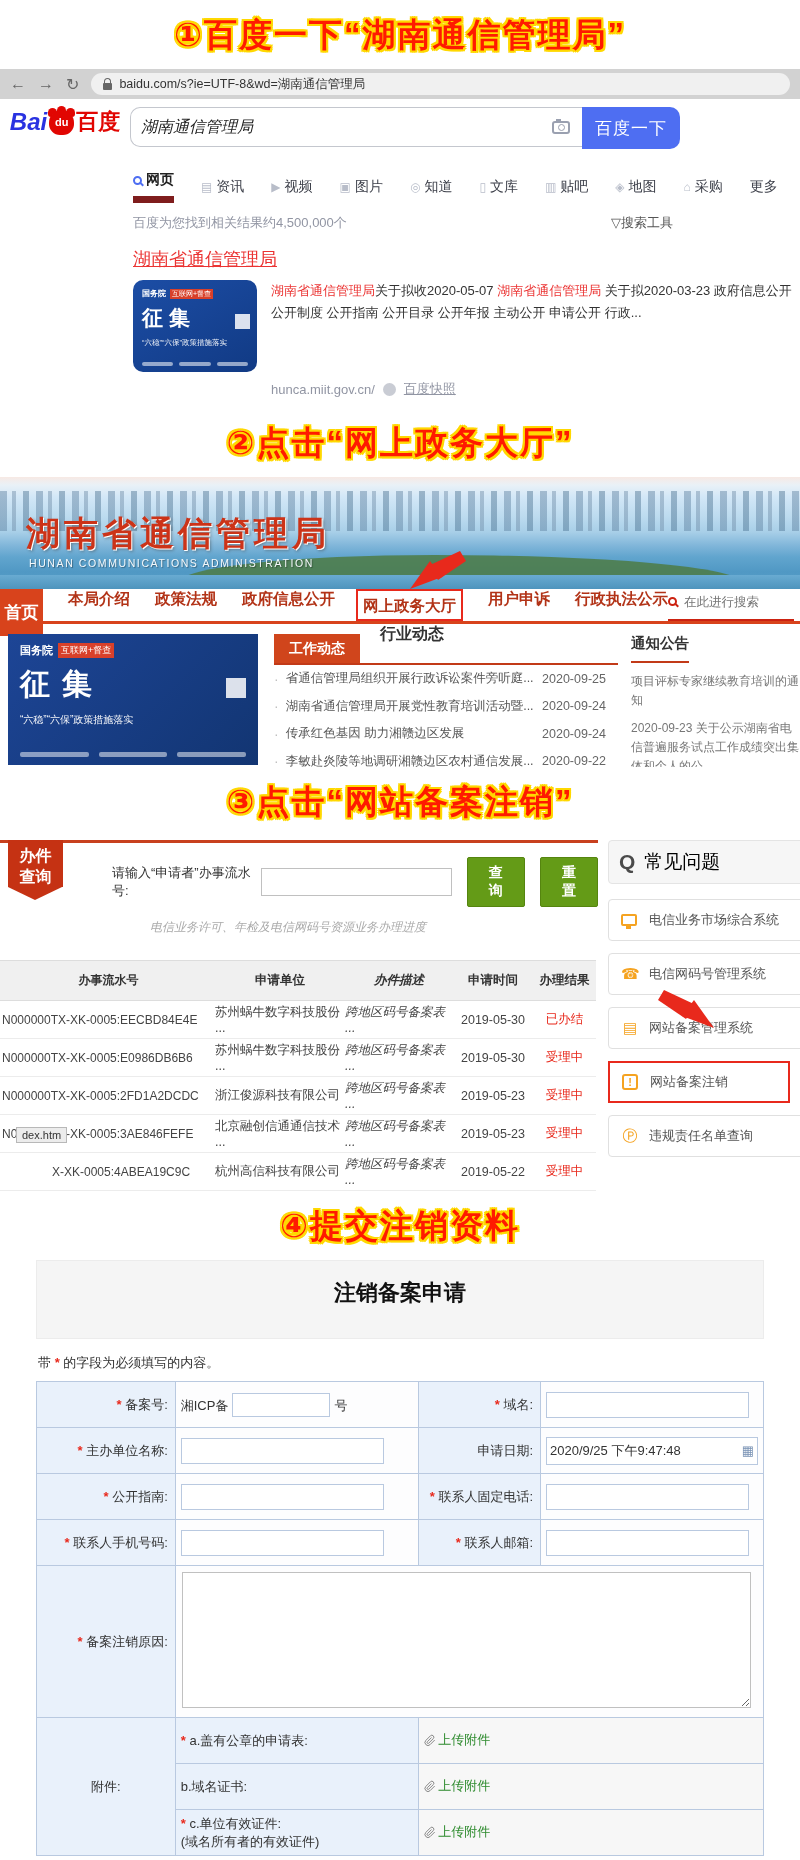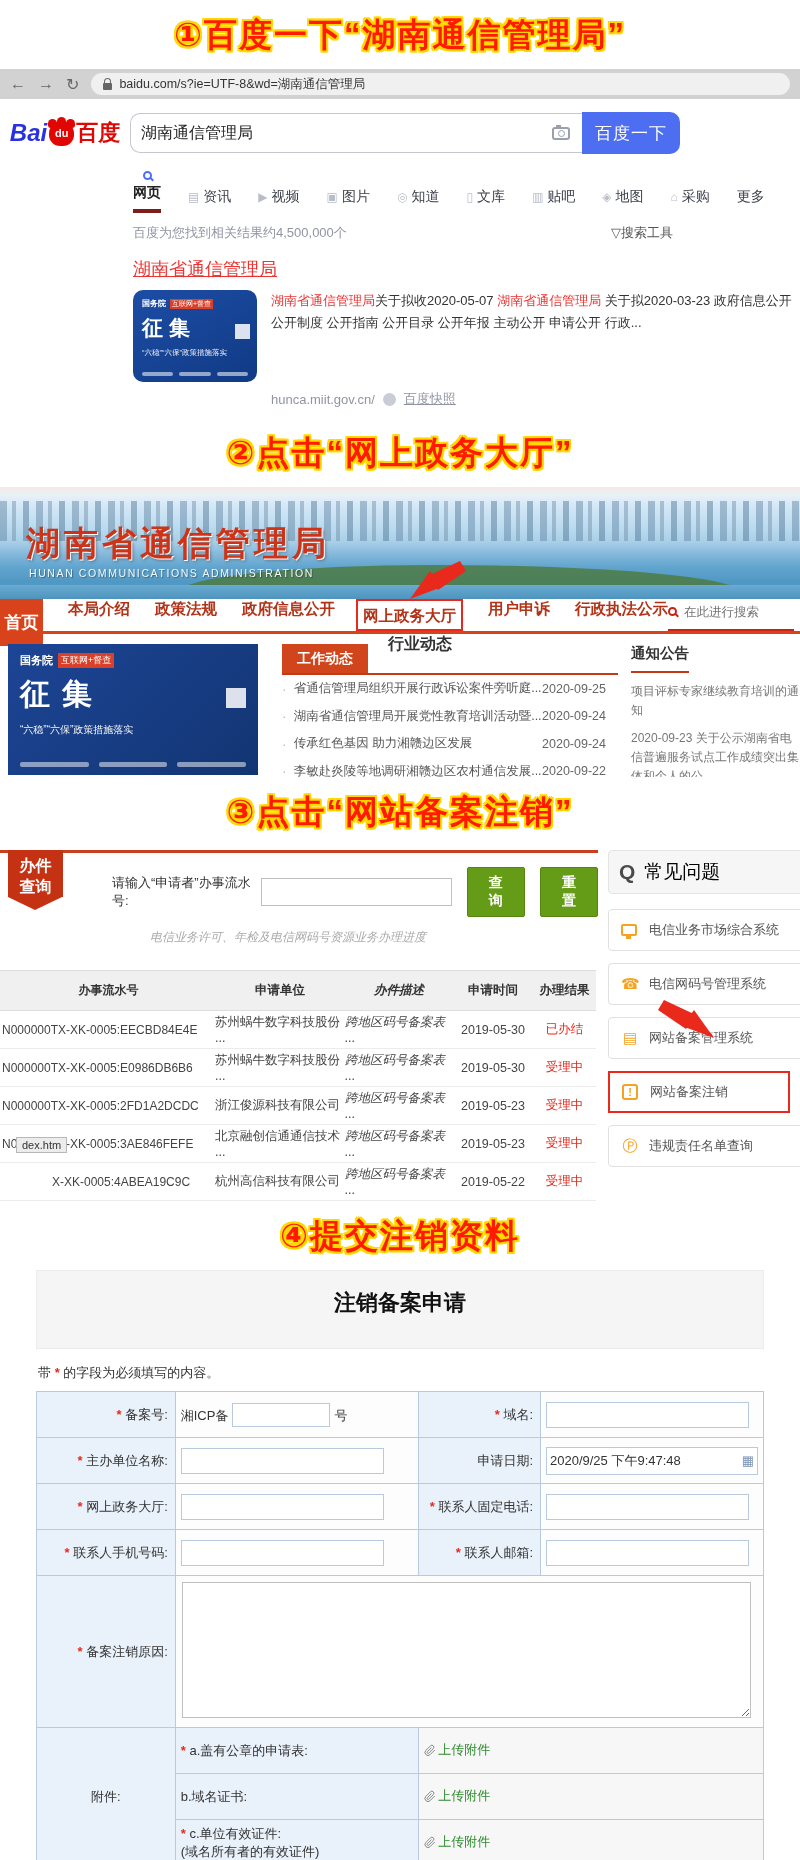--- a/index.html
+++ b/index.html
@@ -14,35 +14,35 @@
   
   .browser-bar { height:30px; background:#d2d2d2; display:flex; align-items:center; gap:12px; padding:0 10px; color:#555; font-size:15px; }
   .nav-glyph { font-size:16px; color:#666; cursor:pointer; }
   .url-pill { flex:1; background:#f0f0f0; border-radius:12px; height:22px; display:flex; align-items:center; gap:7px; padding:0 12px; font-size:12.5px; color:#333; }
   .lock { width:9px; height:7px; background:#666; border-radius:1px; position:relative; margin-top:4px; flex-shrink:0; }
   .lock::before { content:""; position:absolute; top:-5px; left:1px; width:5px; height:5px; border:1.5px solid #666; border-bottom:none; border-radius:4px 4px 0 0; }
   .browser-bar2 { height:28px; background:#d2d2d2; display:flex; align-items:center; padding-left:4px; font-size:12.5px; color:#333; }
 
   
   .baidu { background:#fff; padding:8px 0 10px; }
-  .baidu-top { display:flex; align-items:center; height:52px; }
+  .baidu-top { display:flex; align-items:flex-start; height:52px; }
   .baidu-logo { width:130px; display:flex; align-items:center; justify-content:center; gap:1px; font-weight:bold; }
   .logo-bai { color:#2932e1; font-size:24px; font-style:italic; }
   .paw { width:25px; height:25px; background:#e10602; border-radius:50% 50% 44% 44%; color:#fff; font-size:11px; font-weight:bold; display:inline-flex; align-items:center; justify-content:center; position:relative; margin:0 1px; box-shadow:-9px -10px 0 -8px #e10602, 9px -10px 0 -8px #e10602, 0 -12px 0 -8px #e10602; }
   .logo-cn { color:#e10602; font-size:22px; }
   .baidu-searchbox { width:452px; height:40px; border:1px solid #c4c7ce; border-right:none; border-radius:10px 0 0 10px; display:flex; align-items:center; padding:0 10px; }
-  .baidu-searchbox input { flex:1; border:none; outline:none; font-size:16px; color:#222; font-family:inherit; background:transparent; }
+  .baidu-searchbox input { flex:1; border:none; outline:none; font-size:16px; color:#222; font-family:inherit; background:transparent;font-style:italic; }
   .cam { width:18px; height:13px; border:2px solid #9aa0b0; border-radius:3px; position:relative; margin-right:2px; cursor:pointer; }
   .cam::before { content:""; position:absolute; left:4px; top:1.5px; width:5px; height:5px; border:1.5px solid #9aa0b0; border-radius:50%; }
   .cam::after { content:""; position:absolute; top:-4px; left:2px; width:5px; height:2px; background:#9aa0b0; }
   .baidu-btn { width:98px; height:42px; background:#4e6ef2; color:#fff; font-size:17px; border:none; border-radius:0 10px 10px 0; cursor:pointer; font-family:inherit; letter-spacing:1px; }
   .baidu-tabs { display:flex; gap:27px; margin:12px 0 0 133px; font-size:14px; color:#333; align-items:flex-end; }
   .btab { display:flex; gap:4px; align-items:center; padding-bottom:7px; cursor:pointer; color:#3c3f49; }
   .btab .ticon { color:#b8bdc9; font-size:12px; }
-  .btab.active { color:#222; border-bottom:4px solid #7f1d1d; font-weight:bold;flex-direction:column; }
+  .btab.active { color:#222; border-bottom:7px solid #7f1d1d; font-weight:bold; }
   .mag { width:9px; height:9px; border:2px solid #4e6ef2; border-radius:50%; position:relative; display:inline-block; }
   .mag::after { content:""; position:absolute; width:5px; height:2px; background:#4e6ef2; transform:rotate(45deg); right:-4px; bottom:-2px; }
   .results-meta { display:flex; margin:11px 0 0 133px; font-size:13px; color:#9195a3; width:540px; }
   .search-tools { margin-left:auto; color:#555; cursor:pointer; }
   .result-title { margin:15px 0 0 133px; font-size:18px; color:#eb3332; text-decoration:underline; cursor:pointer; display:inline-block; }
   .result-body { display:flex; gap:14px; margin:9px 0 0 133px; width:660px; }
   .thumb { width:124px; height:92px; border-radius:10px; background:linear-gradient(150deg,#1c4da5,#113a84); color:#fff; padding:8px 9px; flex-shrink:0; position:relative; overflow:hidden; cursor:pointer; }
   .thumb-row1 { display:flex; align-items:center; gap:4px; font-size:8px; font-weight:bold; }
   .thumb-tag { background:#d8402a; padding:0 2px; font-size:7px; font-weight:normal; }
   .thumb-big { font-size:21px; font-weight:bold; letter-spacing:6px; margin-top:5px; }
@@ -76,21 +76,21 @@
   .hnav-search input { border:none; outline:none; background:transparent; font-size:12.5px; color:#555; width:110px; font-family:inherit; }
   .hcontent { display:flex; padding:10px 0 0 8px; height:143px; overflow:hidden; }
   .promo { width:250px; height:131px; background:linear-gradient(135deg,#1d4596,#123572); color:#fff; padding:9px 12px; position:relative; flex-shrink:0; cursor:pointer; }
   .promo-row1 { display:flex; align-items:center; gap:5px; font-size:11px; font-weight:bold; }
   .promo-tag { background:#d8402a; padding:1px 3px; font-size:9px; font-weight:normal; }
   .promo-big { font-size:30px; font-weight:bold; letter-spacing:12px; margin-top:6px; }
   .promo-small { font-size:10px; margin-top:8px; opacity:.95; }
   .promo-qr { position:absolute; right:12px; top:44px; width:20px; height:20px; background:rgba(255,255,255,.85); }
   .promo-logos { position:absolute; bottom:8px; left:12px; right:12px; display:flex; gap:10px; }
   .promo-logos span { height:5px; flex:1; background:rgba(255,255,255,.5); border-radius:2px; }
-  .news { flex:1; padding-left:16px; min-width:0;margin-left:8px; }
+  .news { flex:1; padding-left:16px; min-width:0; }
   .news-tabs { display:flex; align-items:flex-end; border-bottom:2px solid #c23a18; height:31px; }
   .ntab1 { background:#d0451c; color:#fff; font-weight:bold; font-size:14px; width:86px; height:29px; display:flex; align-items:center; justify-content:center; cursor:pointer; }
   .ntab2 { margin-left:20px; font-size:16px; font-weight:bold; color:#333; cursor:pointer; padding-bottom:18px; }
   .news-item { display:flex; align-items:center; font-size:12.5px; color:#555; height:27.5px; cursor:pointer; }
   .news-item .dot { color:#c0c0c0; margin-right:7px; font-size:14px; }
   .news-item .ndate { margin-left:auto; color:#666; padding-right:12px; flex-shrink:0; }
   .notices { width:182px; flex-shrink:0; padding-left:13px; overflow:hidden; }
   .notices-title { font-size:14.5px; font-weight:bold; color:#333; padding-bottom:8px; border-bottom:2px solid #c23a18; display:inline-block; cursor:pointer; }
   .notice-item { font-size:12px; color:#777; line-height:19px; margin-top:9px; cursor:pointer; }
 
@@ -451,21 +451,21 @@
           <td><input class="fi" style=""></td>
           <td class="lbl2"><span>申请日期:</span></td>
           <td>
             <span class="datebox">
               <span class="dtext">2020/9/25 下午9:47:48</span>
               <span class="cal">▦</span>
             </span>
           </td>
         </tr>
         <tr>
-          <td class="lbl"><span class="star">*</span> <span>网上政务大厅:</span></td>
+          <td class="lbl"><span class="star">*</span> <span>公开指南:</span></td>
           <td><input class="fi" style=""></td>
           <td class="lbl2"><span class="star">*</span> <span>联系人固定电话:</span></td>
           <td><input class="fi" style=""></td>
         </tr>
         <tr>
           <td class="lbl"><span class="star">*</span> <span>联系人手机号码:</span></td>
           <td><input class="fi" style=""></td>
           <td class="lbl2"><span class="star">*</span> <span>联系人邮箱:</span></td>
           <td><input class="fi" style=""></td>
         </tr>

